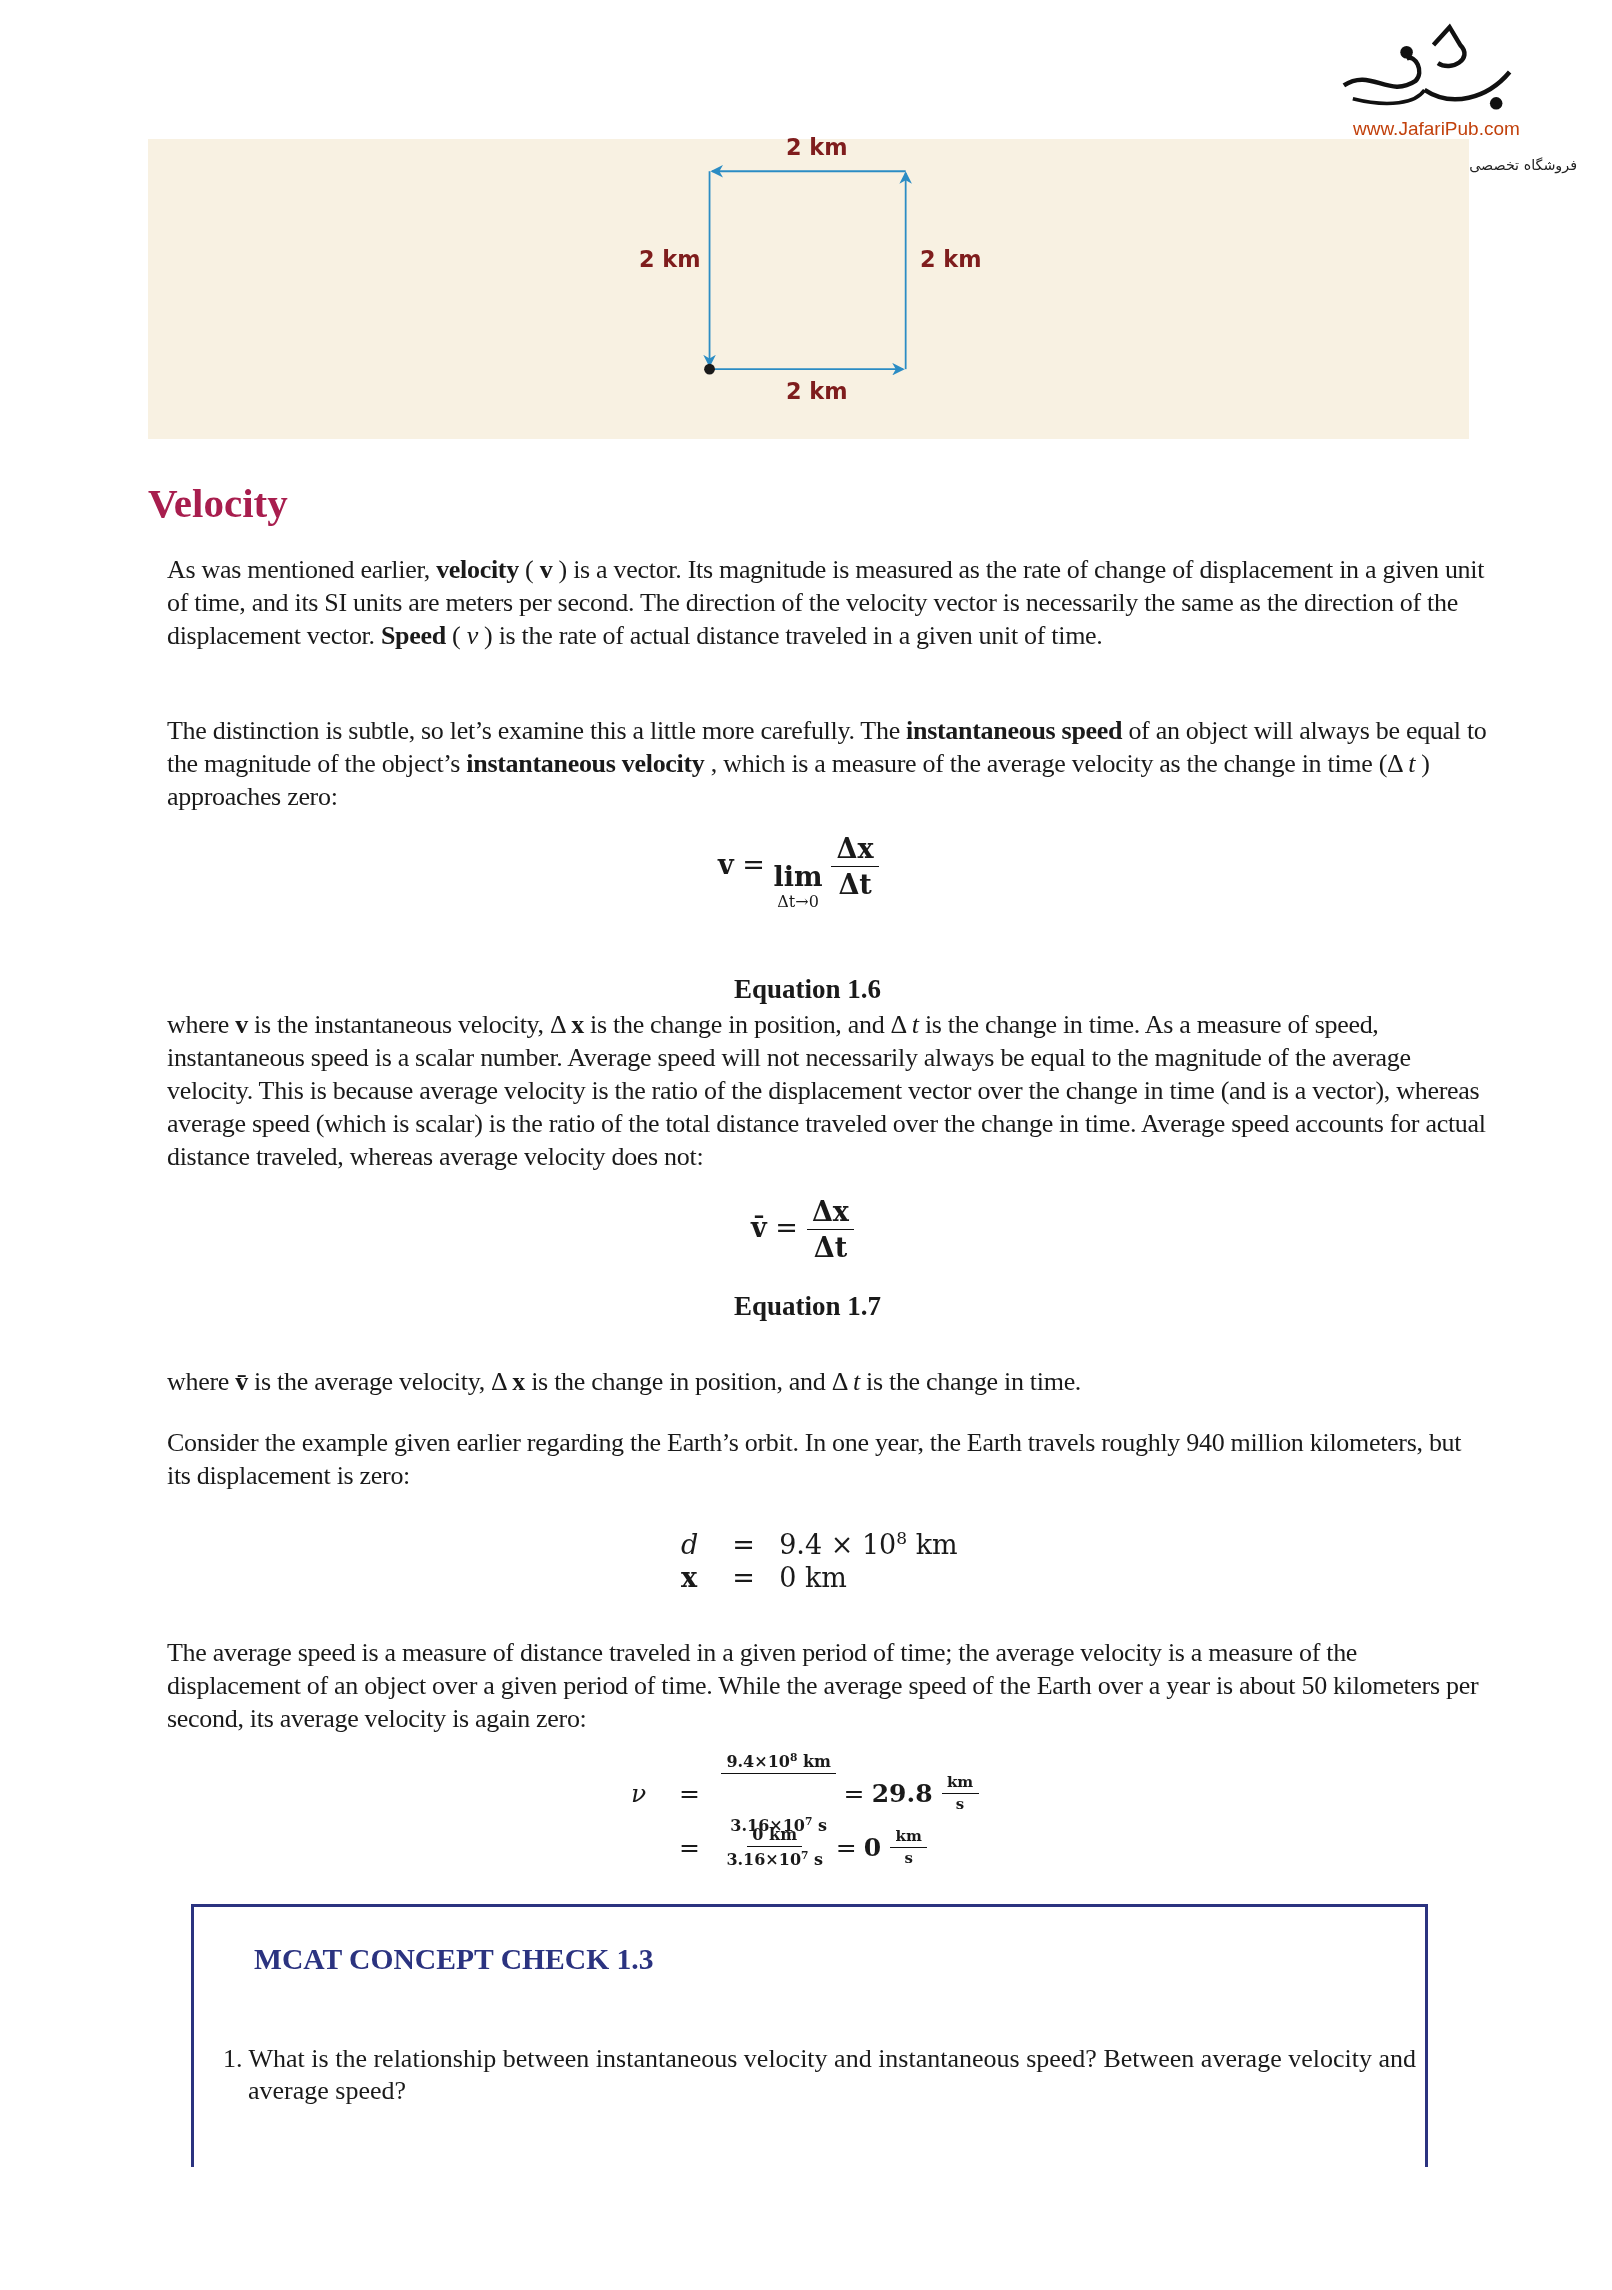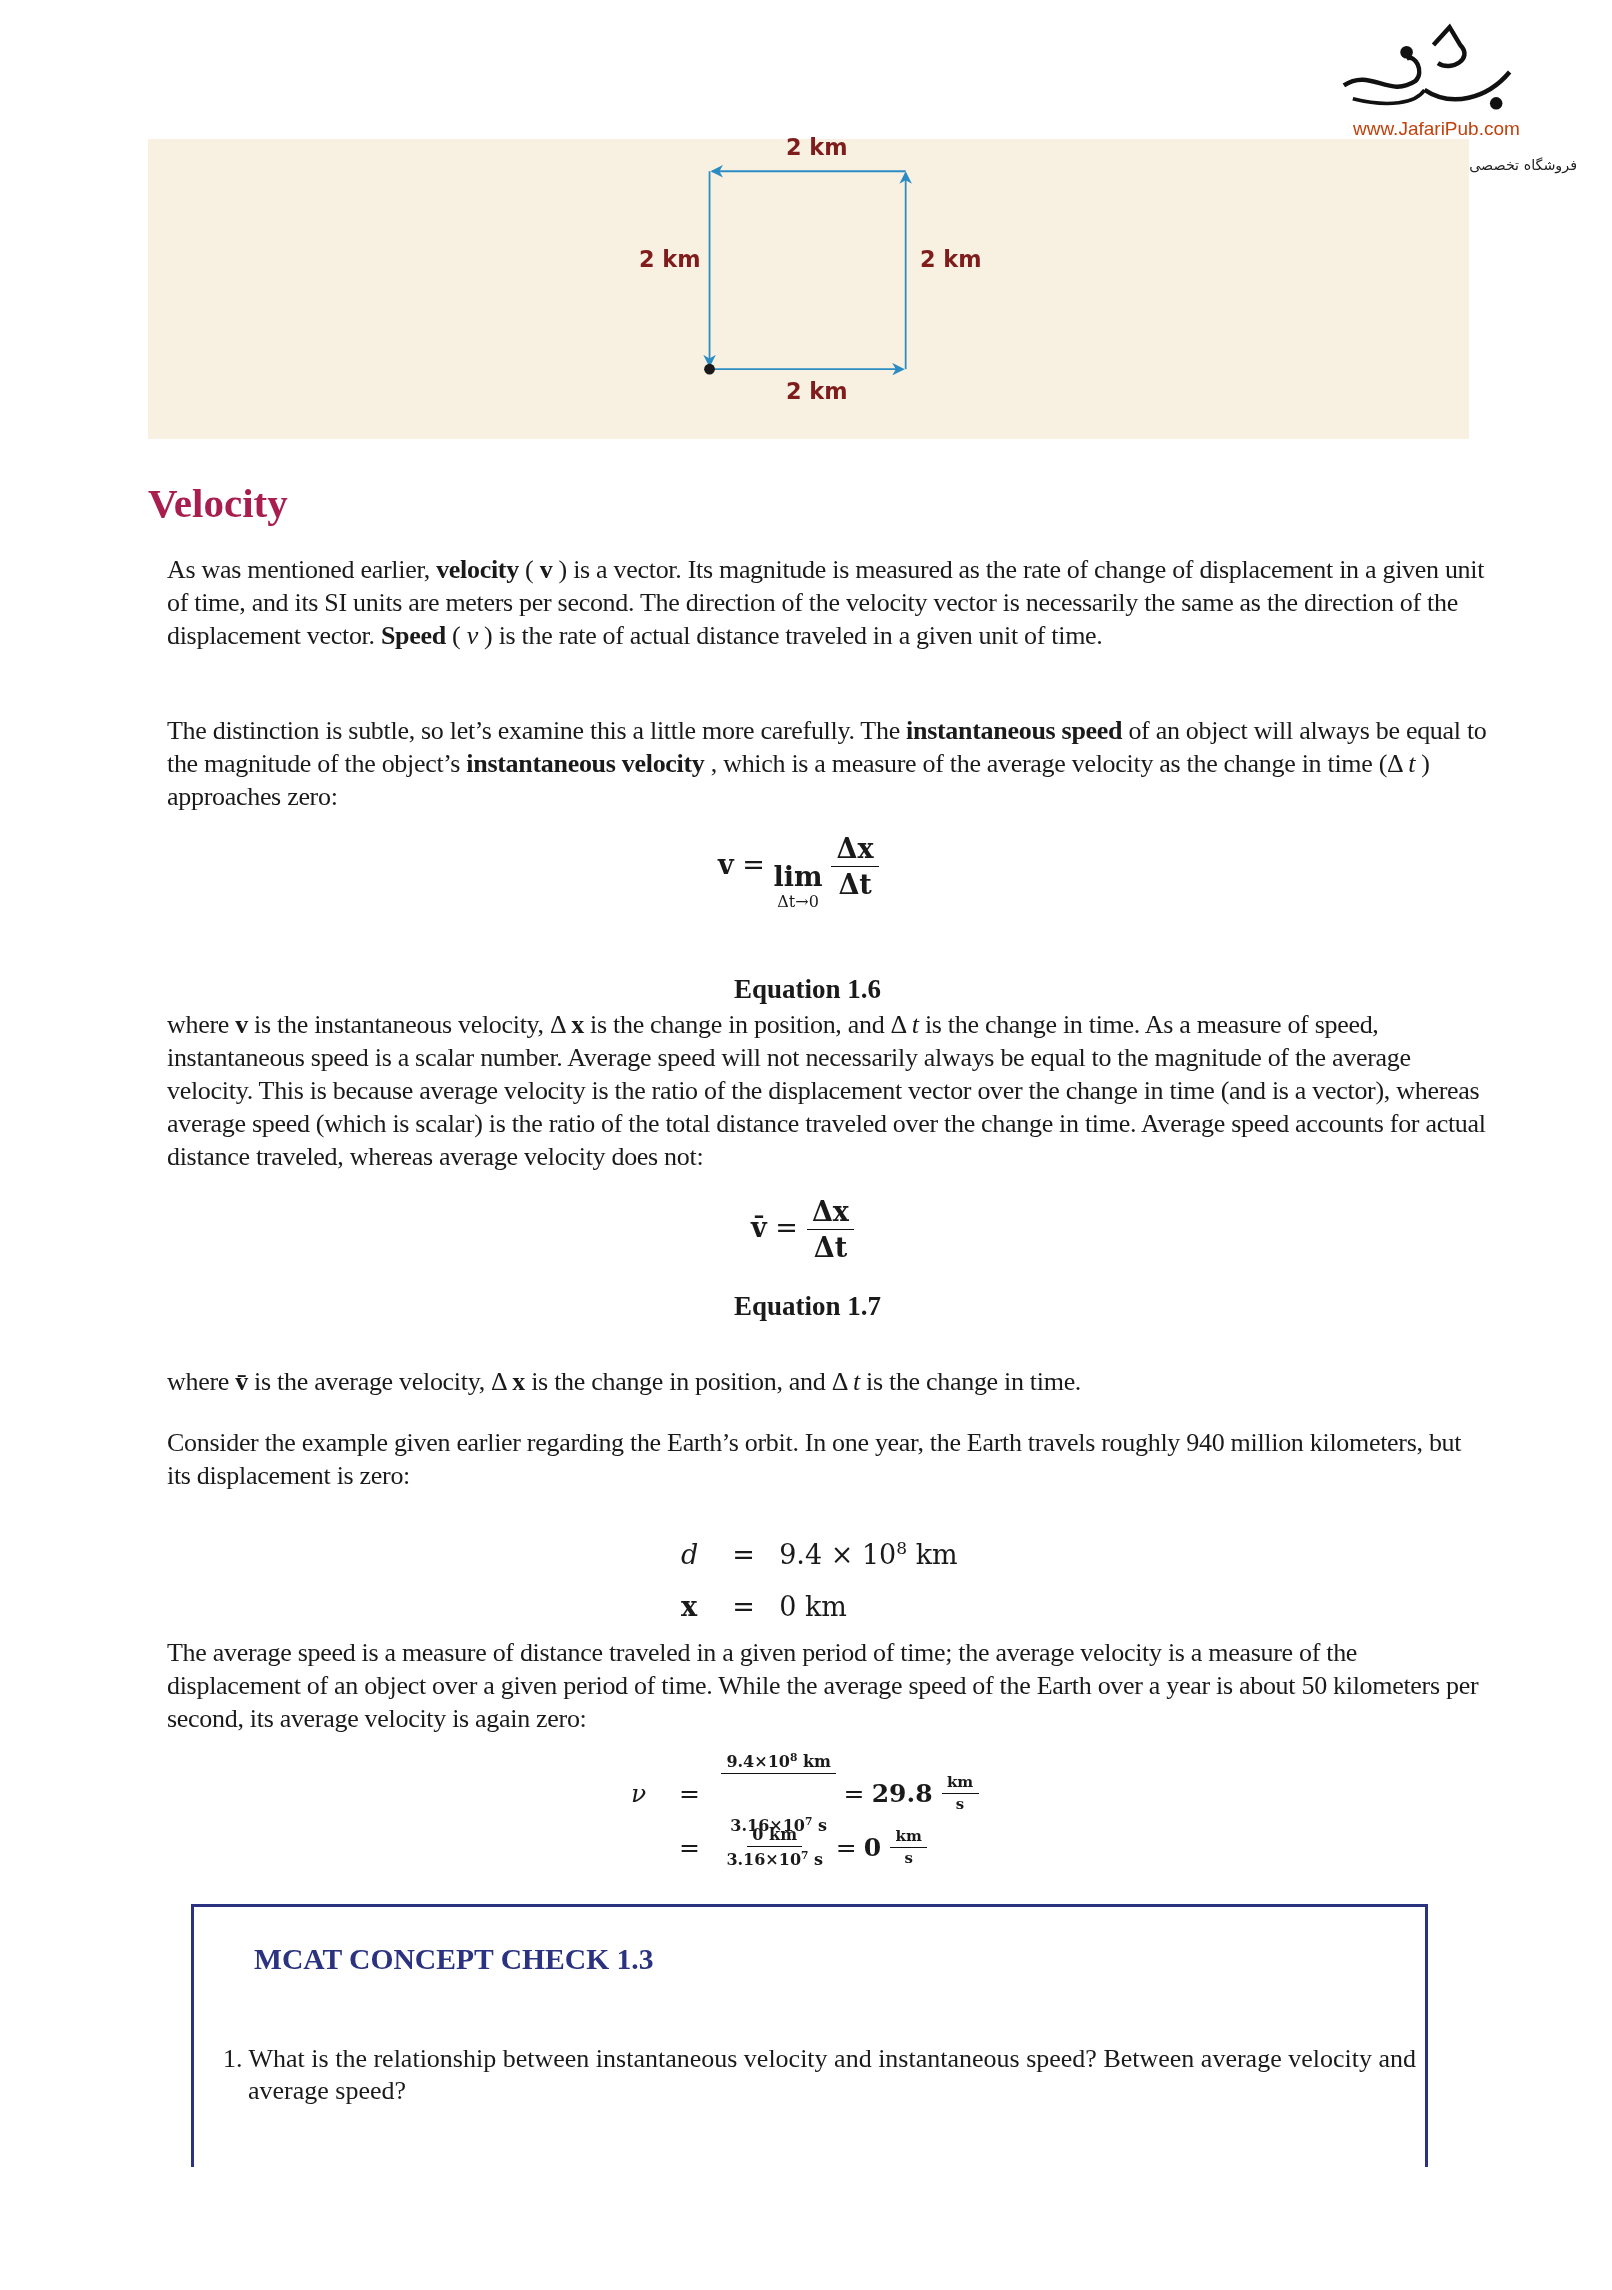--- a/index.html
+++ b/index.html
@@ -88,21 +88,21 @@
     <b class="num">Δx</b>
     <b class="den">Δt</b>
   </span>
 </div>
 <div class="eqlabel" style="left:673px;top:1291px;">Equation 1.7</div>
 
 <p class="p" style="top:1354px;"><span>where </span><b>v̄</b><span> is the average velocity, Δ </span><b>x</b><span> is the change in position, and Δ </span><i>t</i><span> is the change in time.</span></p>
 
 <p class="p" style="top:1415px;">Consider the example given earlier regarding the Earth’s orbit. In one year, the Earth travels roughly 940 million kilometers, but its displacement is zero:</p>
 
-<div class="eq" style="left:681px;top:1522px;line-height:52px;">
+<div class="eq" style="left:681px;top:1522px;line-height:33px;">
   <div>
     <i style="display:inline-block;width:27px;">d</i>
     <span style="display:inline-block;width:54px;text-align:center;">=</span>
     <span>9.4 × 10</span><sup style="font-size:17px;">8</sup><span> km</span>
   </div>
   <div>
     <b style="display:inline-block;width:27px;">x</b>
     <span style="display:inline-block;width:54px;text-align:center;">=</span>
     <span>0 km</span>
   </div>

